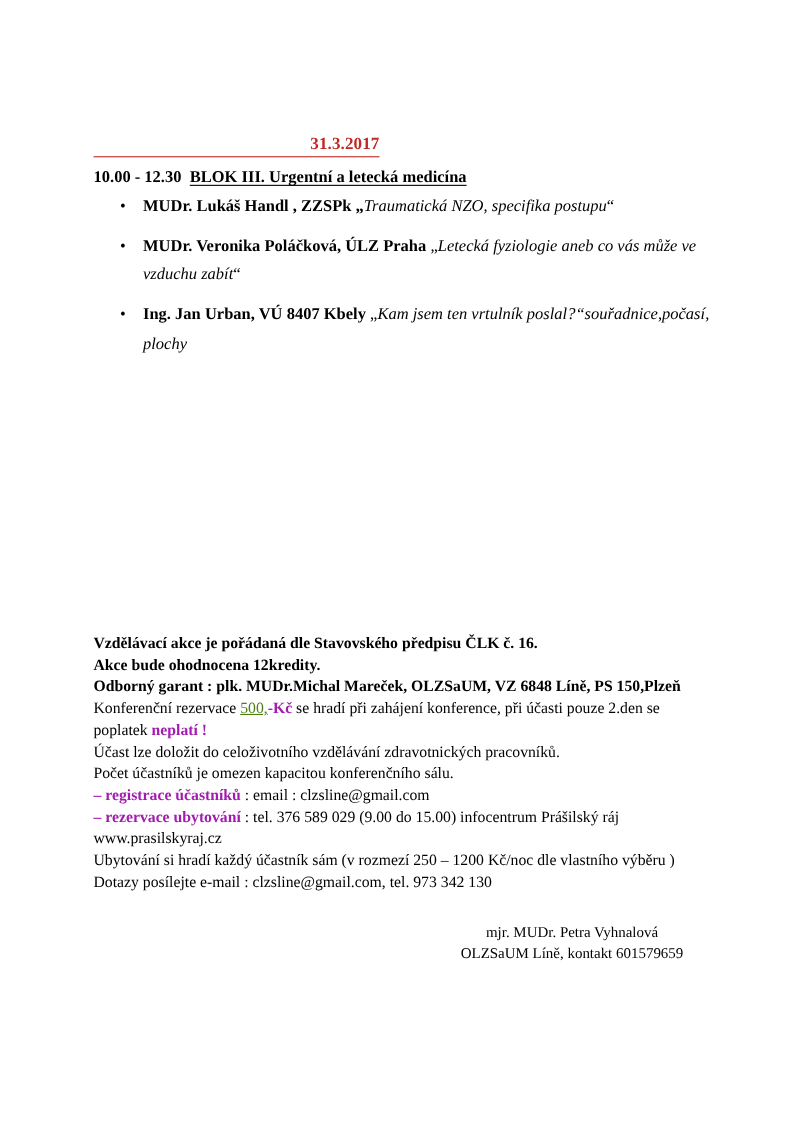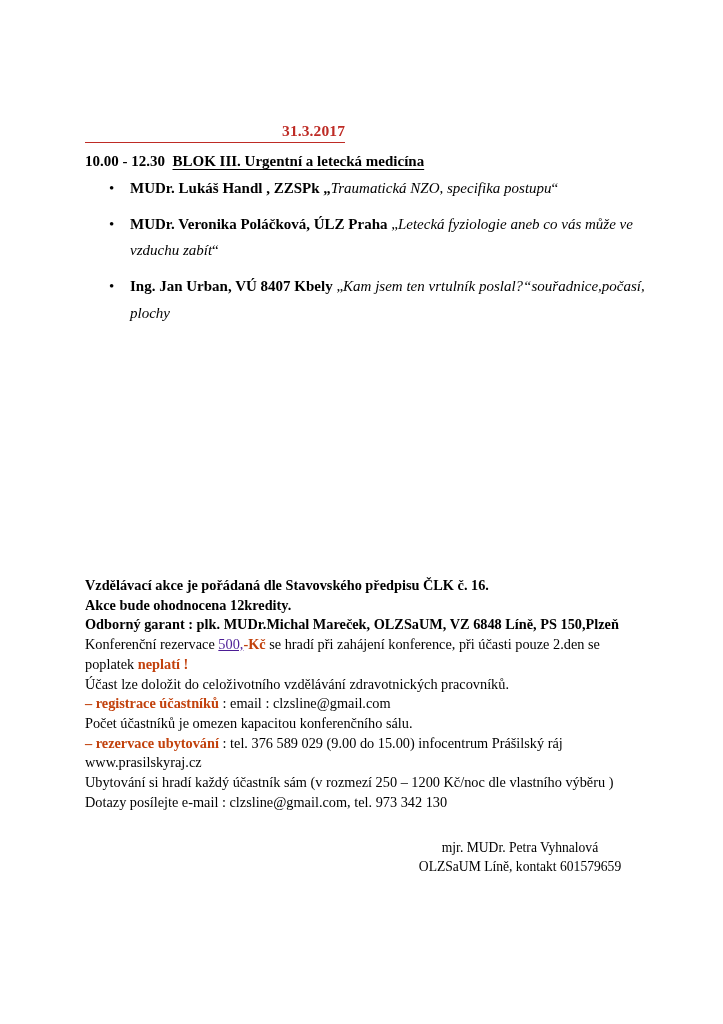--- a/index.html
+++ b/index.html
@@ -104,22 +104,22 @@
     top: 576px;
     width: 580px;
     font-size: 14.3px;
     line-height: 1.38;
   }
   .info p {
     margin: 0;
     white-space: nowrap;
   }
   .info .b     { font-weight: bold; }
-  .info .red   { color: #4c1d95; text-decoration: underline; }
-  .info .redb  { color: #c2410c; font-weight: bold; }
+  .info .red   { color: #4d7c0f; text-decoration: underline; }
+  .info .redb  { color: #a21caf; font-weight: bold; }
 
   
   .signature {
     position: absolute;
     left: 380px;
     top: 838px;
     width: 280px;
     text-align: center;
     font-size: 13.6px;
     line-height: 1.42;
@@ -162,23 +162,23 @@
     <p class="b">Akce  bude ohodnocena 12kredity.</p>
 
     <p class="b">Odborný garant : plk. MUDr.Michal Mareček, OLZSaUM, VZ 6848 Líně, PS 150,Plzeň</p>
 
     <p><span>Konferenční rezervace </span><span class="red">500,</span><span class="redb">-Kč</span><span> se hradí při zahájení konference, při účasti pouze 2.den se</span></p>
 
     <p><span>poplatek </span><span class="redb">neplatí !</span></p>
 
     <p>Účast lze doložit do celoživotního vzdělávání zdravotnických pracovníků.</p>
 
+    <p>Počet účastníků je omezen kapacitou konferenčního sálu.</p>
+
     <p><span class="redb">– registrace účastníků</span><span> :  email : clzsline@gmail.com</span></p>
-
-    <p>Počet účastníků je omezen kapacitou konferenčního sálu.</p>
 
     <p><span class="redb">– rezervace ubytování</span><span> : tel. 376 589 029 (9.00 do 15.00) infocentrum Prášilský ráj</span></p>
 
     <p>www.prasilskyraj.cz</p>
 
     <p>Ubytování si hradí každý účastník sám (v rozmezí 250 – 1200 Kč/noc dle vlastního výběru )</p>
 
     <p>Dotazy posílejte e-mail : clzsline@gmail.com,  tel. 973 342 130</p>
 
   </div>

